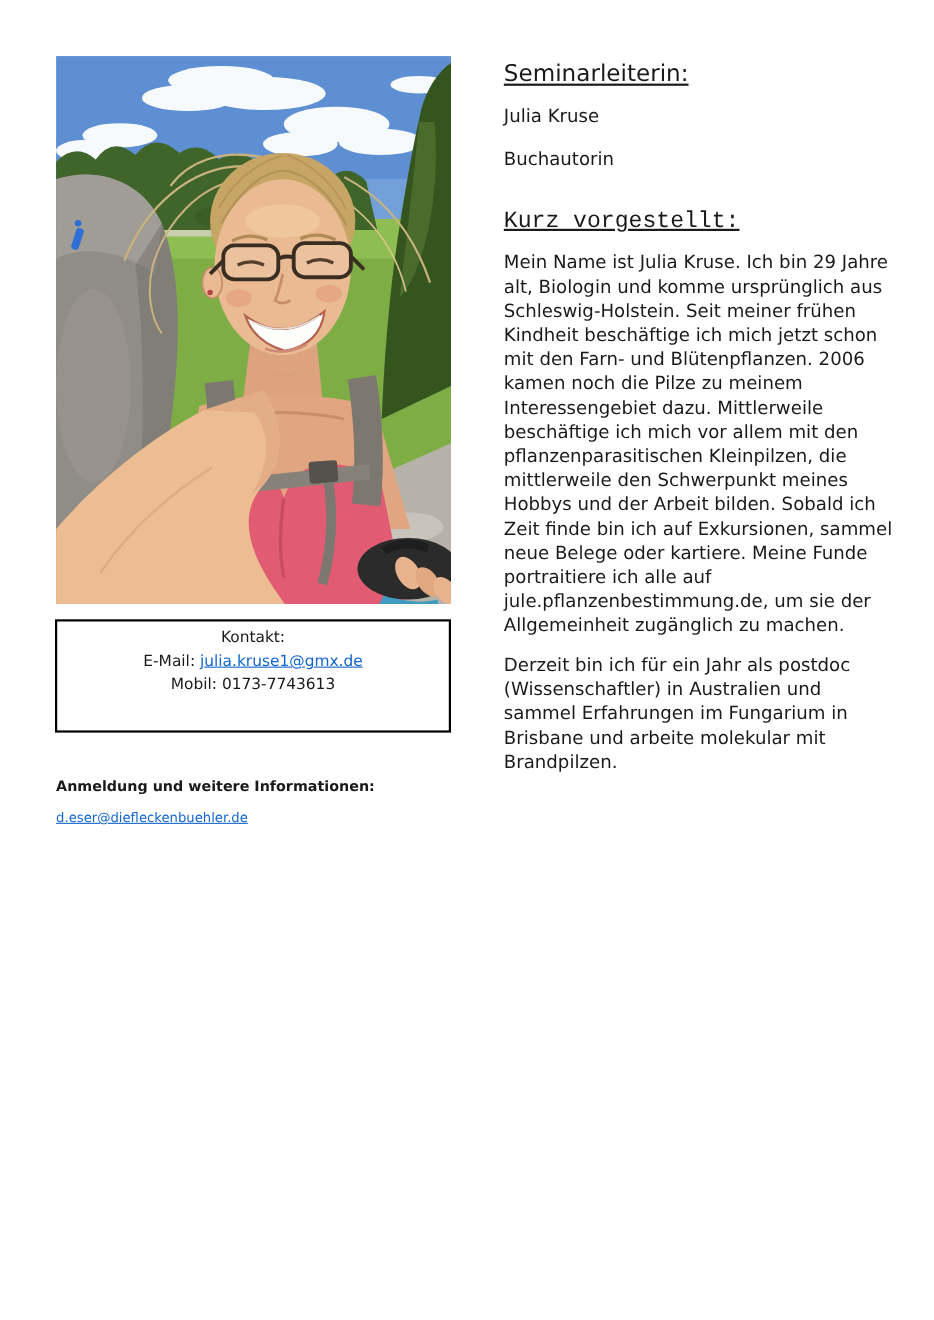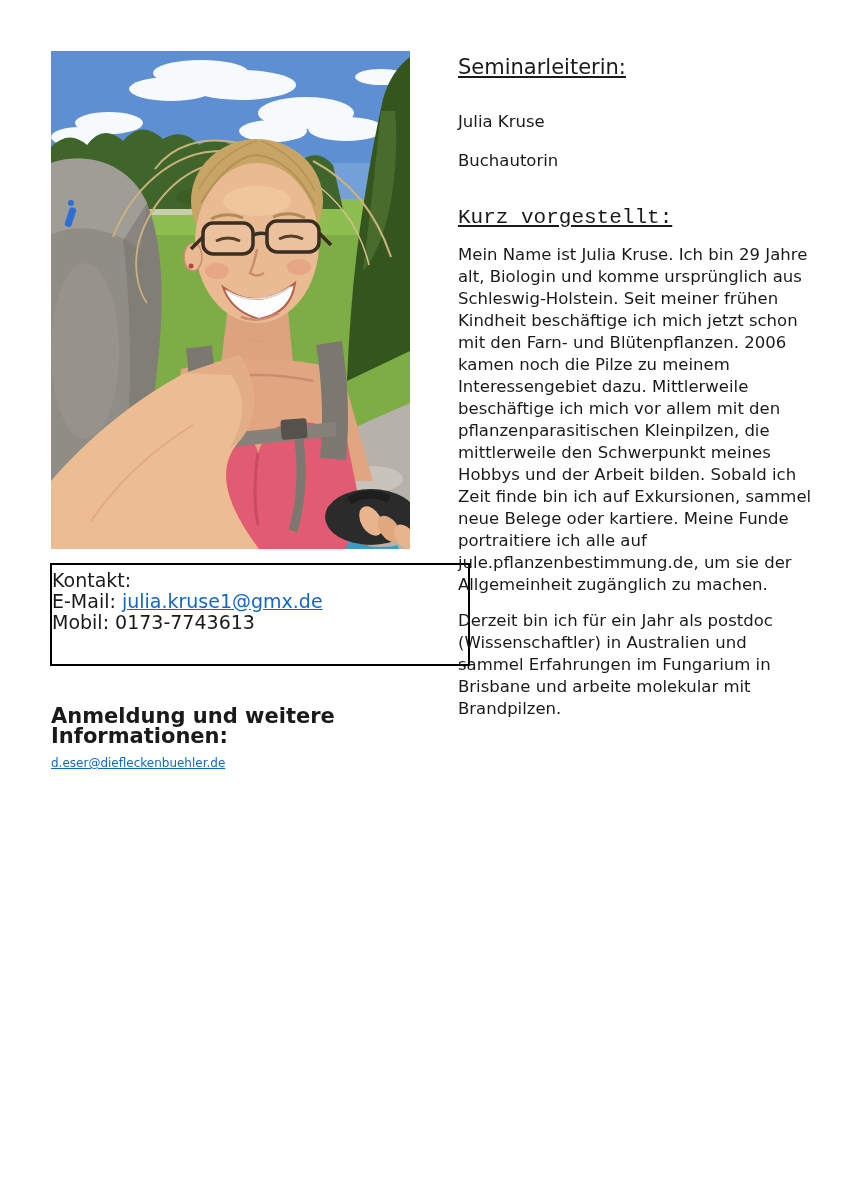--- a/index.html
+++ b/index.html
@@ -15,53 +15,54 @@
 
   
   .photo-frame {
     position: absolute; left: 51px; top: 51px;
     width: 359px; height: 498px; overflow: hidden;
   }
   .photo-frame svg { display: block; }
 
   .contact-box {
     position: absolute; left: 50px; top: 563px;
-    width: 420px; height: 103px;
+    width: 360px; height: 103px;
     border: 2px solid var(--border, #000);
     box-sizing: border-box;
-    font-size: 19px; line-height: 21px;
+    text-align: center;
+    font-size: 14px; line-height: 21px;
     padding-top: 5px;
   }
   .contact-box .line { display: block; }
   a.link, .link {
     color: var(--link, #1266cc);
     text-decoration: underline;
     cursor: pointer;
   }
 
   .registration {
     position: absolute; left: 51px; top: 706px; width: 385px;
   }
   .registration .reg-heading {
-    font-weight: bold; font-size: 21px; line-height: 20px;
+    font-weight: bold; font-size: 13px; line-height: 20px;
   }
   .registration .reg-link {
     display: block; margin-top: 7px;
     font-size: 12px; line-height: 20px;
     width: fit-content;
   }
 
   
   .right-col {
     position: absolute; left: 458px; top: 56px; width: 354px;
     font-size: 16.5px; line-height: 22px;
   }
   .underlined { text-decoration: underline; }
   .rc-heading { margin: 0 0 0 0; font-weight: normal; font-size: 21px; }
-  .rc-name { margin-top: 33px; }
+  .rc-name { margin-top: 17px; }
   .rc-role { margin-top: 17px; }
   .rc-about-heading { margin-top: 35px; font-family: Liberation Mono, monospace; }
   .rc-p1 { margin-top: 15px; }
   .rc-p2 { margin-top: 14px; }
   p { margin: 0; }
 </style>
 </head>
 <body>
 
 <div class="page">

